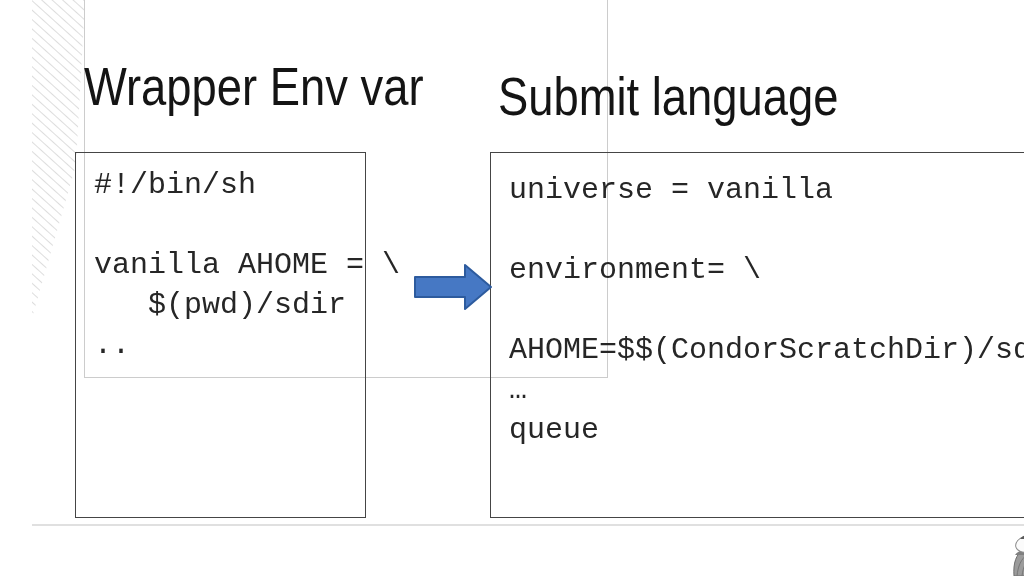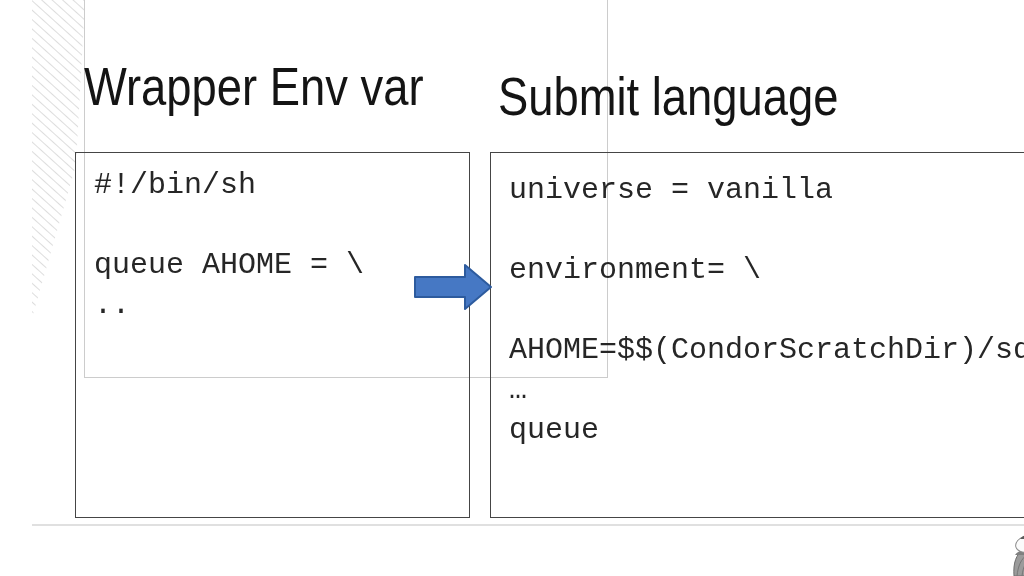--- a/index.html
+++ b/index.html
@@ -27,21 +27,21 @@
   }
   .title-left{left:52px;top:59px;}
   .title-right{left:466px;top:69px;}
   .code-box{
     position:absolute;top:152px;height:366px;
     border:1px solid #454545;background:transparent;
     box-sizing:border-box;
     font-family:"Liberation Mono", monospace;
     font-size:30px;color:#262626;
   }
-  .code-box-left{left:43px;width:395px;padding:12px 0 0 18px;}
+  .code-box-left{left:43px;width:291px;padding:12px 0 0 18px;}
   .code-box-right{left:458px;width:700px;padding:17px 0 0 18px;}
   .code-line{height:40px;line-height:40px;white-space:pre;}
   .arrow-svg{position:absolute;left:380px;top:262px;}
   .footer-rule{
     position:absolute;left:0;top:524px;width:1024px;height:2px;
     background:#e0e0e0;
   }
   .logo{position:absolute;left:975px;top:533px;}
 </style>
 </head>
@@ -60,21 +60,22 @@
   </svg>
 
   <div class="placeholder-box"></div>
 
   <div class="title title-left">Wrapper Env var</div>
   <div class="title title-right">Submit language</div>
 
   <div class="code-box code-box-left">
     <div class="code-line">#!/bin/sh</div>
     <div class="code-line"></div>
-    <div class="code-line">queue AHOME = \</div>
+    <div class="code-line">vanilla AHOME = \</div>
+    <div class="code-line">   $(pwd)/sdir</div>
     <div class="code-line">..</div>
   </div>
 
   <div class="code-box code-box-right">
     <div class="code-line">universe = vanilla</div>
     <div class="code-line"></div>
     <div class="code-line">environment= \</div>
     <div class="code-line"></div>
     <div class="code-line">AHOME=$$(CondorScratchDir)/sdir</div>
     <div class="code-line">…</div>

